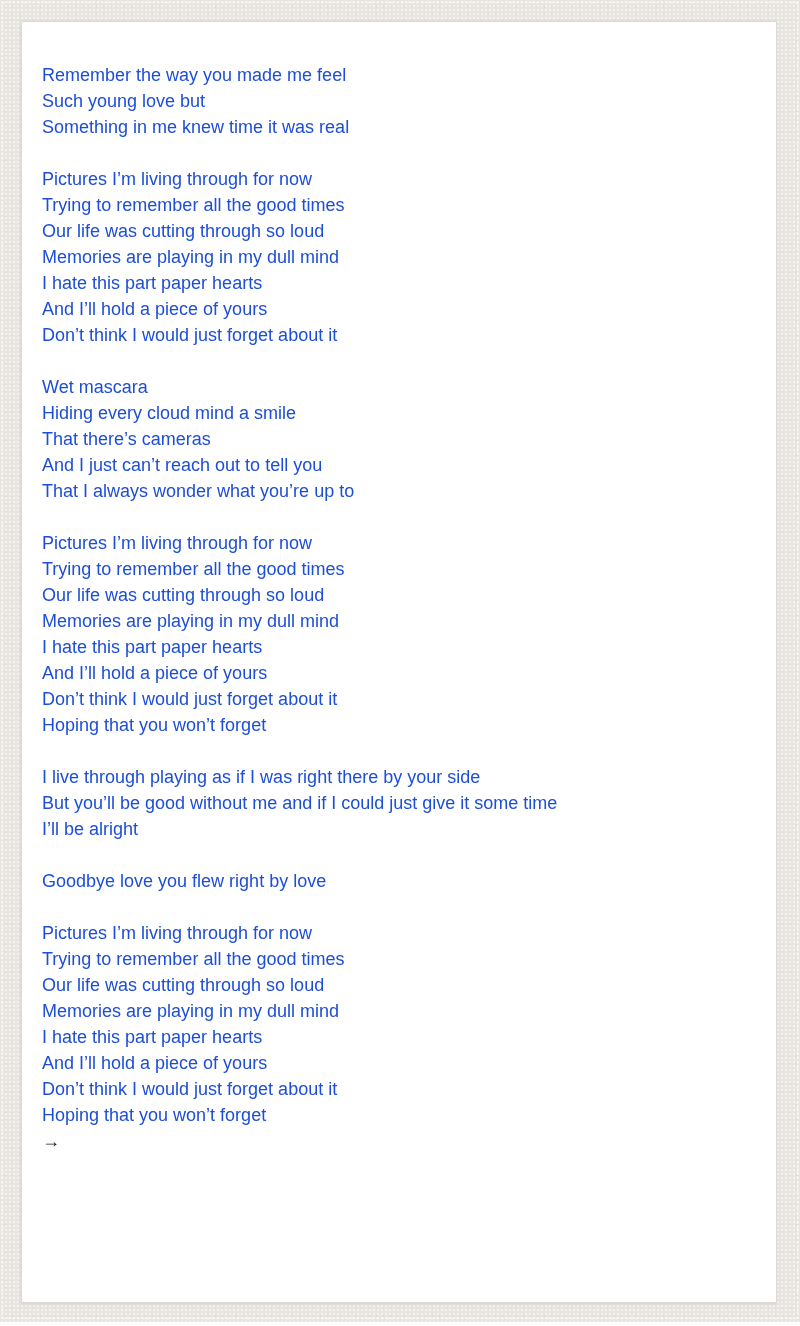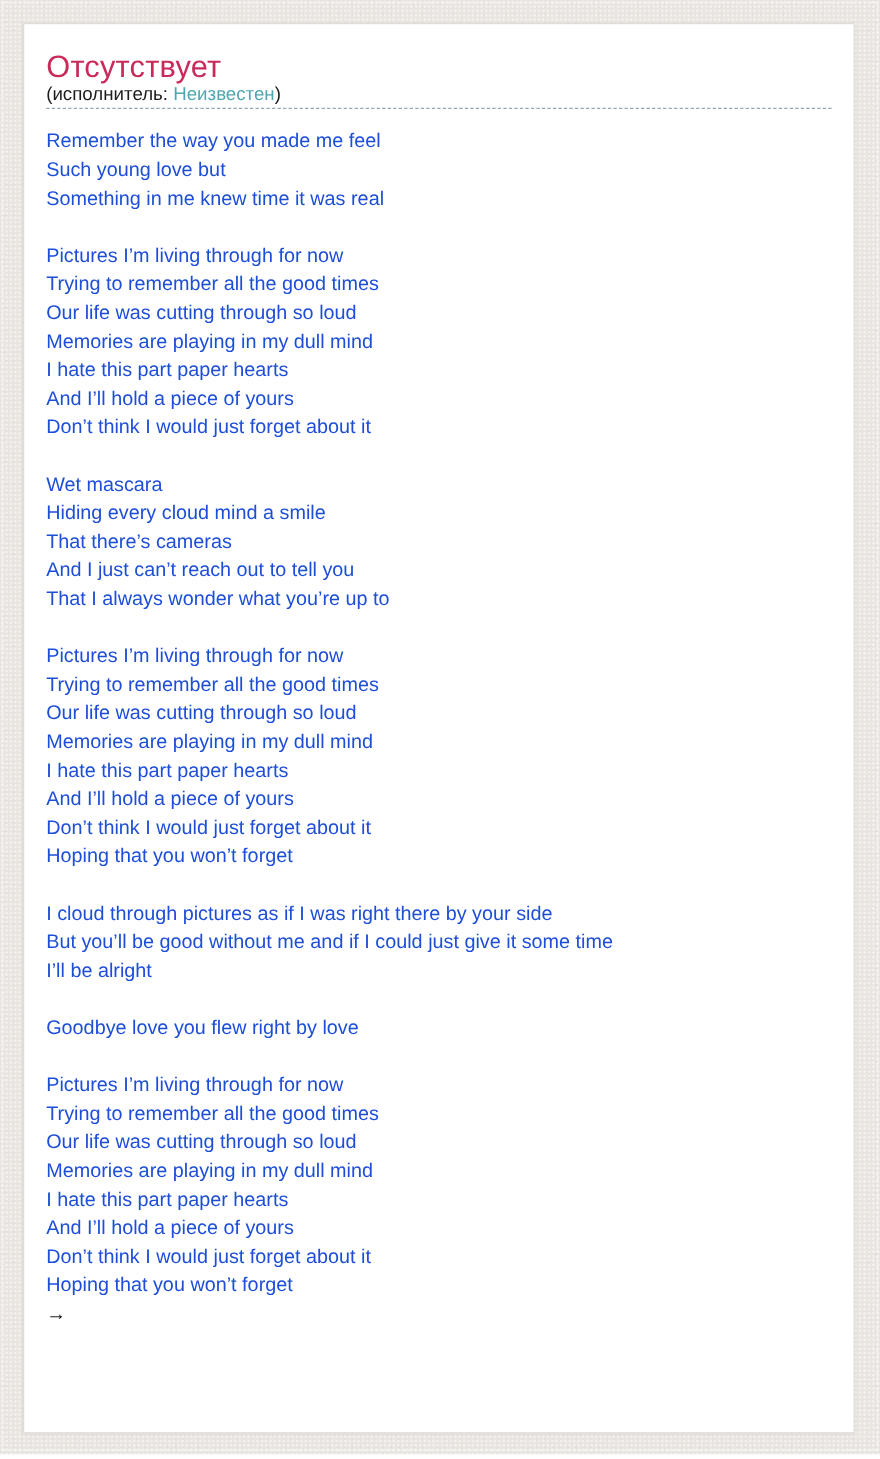--- a/index.html
+++ b/index.html
@@ -79,26 +79,20 @@
   }
 </style>
 </head>
 <body>
 
 <div class="page-bg">
   <div class="dashed-frame"></div>
 
   <div class="card">
 
-    <div class="song-header">
-      <h1 class="song-title">Отсутствует</h1>
-      <div class="song-subtitle">
-        <span>(исполнитель: </span><a class="artist-link">Неизвестен</a><span>)</span>
-      </div>
-    </div>
 
     <div class="lyrics">
         <div class="stanza">
           <div class="lyric-line">Remember the way you made me feel</div>
           <div class="lyric-line">Such young love but</div>
           <div class="lyric-line">Something in me knew time it was real</div>
         </div>
         <div class="stanza">
           <div class="lyric-line">Pictures I’m living through for now</div>
           <div class="lyric-line">Trying to remember all the good times</div>
@@ -119,21 +113,21 @@
           <div class="lyric-line">Pictures I’m living through for now</div>
           <div class="lyric-line">Trying to remember all the good times</div>
           <div class="lyric-line">Our life was cutting through so loud</div>
           <div class="lyric-line">Memories are playing in my dull mind</div>
           <div class="lyric-line">I hate this part paper hearts</div>
           <div class="lyric-line">And I’ll hold a piece of yours</div>
           <div class="lyric-line">Don’t think I would just forget about it</div>
           <div class="lyric-line">Hoping that you won’t forget</div>
         </div>
         <div class="stanza">
-          <div class="lyric-line">I cloud through pictures as if I was right there by your side</div>
+          <div class="lyric-line">I live through playing as if I was right there by your side</div>
           <div class="lyric-line">But you’ll be good without me and if I could just give it some time</div>
           <div class="lyric-line">I’ll be alright</div>
         </div>
         <div class="stanza">
           <div class="lyric-line">Goodbye love you flew right by love</div>
         </div>
         <div class="stanza">
           <div class="lyric-line">Pictures I’m living through for now</div>
           <div class="lyric-line">Trying to remember all the good times</div>
           <div class="lyric-line">Our life was cutting through so loud</div>

